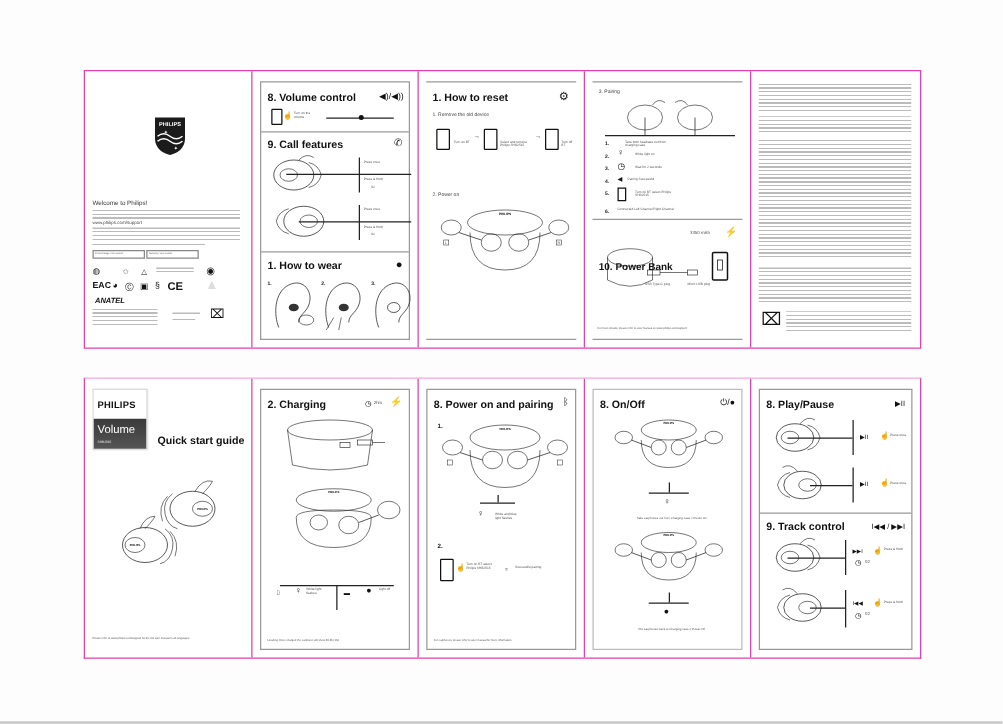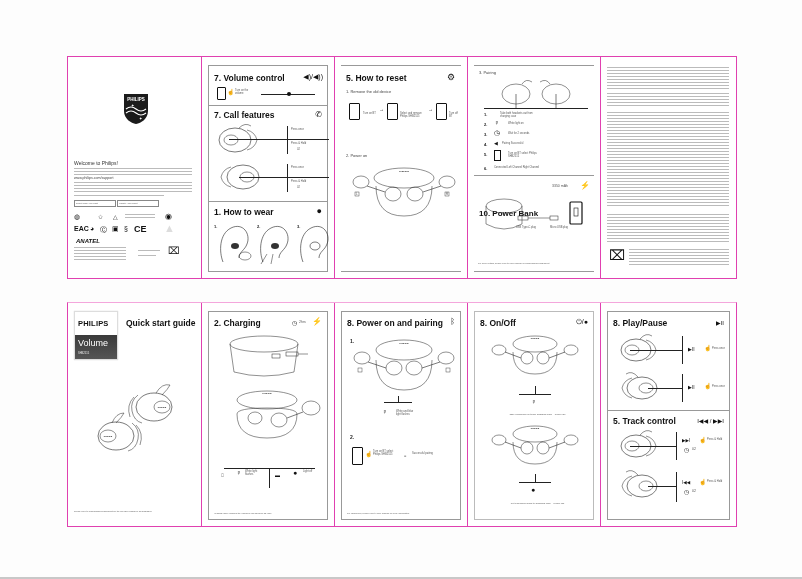--- a/index.html
+++ b/index.html
@@ -63,30 +63,30 @@
     <div class="ico" style="left:96px;top:165px;font-size:11px;color:#ddd;">▲</div>
     <div class="ico" style="left:8px;top:181px;font-size:6px;font-weight:bold;font-style:italic;">ANATEL</div>
     <div class="greytext" style="left:6px;top:190px;width:52px;height:14px;"></div>
     <div class="greytext" style="left:70px;top:193px;width:22px;height:2px;"></div>
     <div class="greytext" style="left:70px;top:198px;width:18px;height:2px;"></div>
     <div class="ico" style="left:100px;top:188px;font-size:10px;">⌧</div>
   </div>
 
   <div class="panel p2">
     <div class="box">
-      <div class="h" style="left:5px;top:7px;">7. Volume control</div>
+      <div class="h" style="left:5px;top:7px;">8. Volume control</div>
       <div class="ico" style="right:4px;top:7px;font-size:7px;">◀)/◀))</div>
       <div style="position:absolute;left:8px;top:21px;width:7px;height:11px;border:1px solid #111;border-radius:1px;"></div>
       <div class="ico" style="left:18px;top:22px;font-size:6px;">☝</div>
       <div class="tiny" style="left:26px;top:23px;width:18px;">Turn on the volume</div>
       <div class="line" style="left:52px;top:28px;width:54px;height:0.6px;"></div>
       <div style="position:absolute;left:78px;top:26px;width:4px;height:4px;background:#111;border-radius:50%;"></div>
       <div class="divider" style="top:39px;"></div>
 
-      <div class="h" style="left:5px;top:44px;">7. Call features</div>
+      <div class="h" style="left:5px;top:44px;">9. Call features</div>
       <div class="ico" style="right:5px;top:44px;font-size:8px;">✆</div>
 
       <svg style="left:8px;top:58px;" width="46" height="30" viewBox="0 0 46 30">
         <ellipse cx="18" cy="16" rx="16" ry="12" fill="none" stroke="#222" stroke-width="0.6"></ellipse>
         <ellipse cx="14" cy="16" rx="7" ry="5" fill="none" stroke="#222" stroke-width="0.5"></ellipse>
         <path d="M30 6 Q38 8 40 16 Q38 24 30 26" fill="none" stroke="#222" stroke-width="0.5"></path>
         <path d="M22 4 Q28 -2 34 2" fill="none" stroke="#222" stroke-width="0.5"></path>
       </svg>
       <div class="line" style="left:20px;top:73px;width:100px;height:0.6px;"></div>
       <div class="line" style="left:78px;top:60px;width:0.6px;height:28px;"></div>
@@ -123,21 +123,21 @@
       </svg>
       <svg style="left:88px;top:158px;" width="36" height="40" viewBox="0 0 36 40">
         <path d="M6 38 C2 28 2 10 14 4 C26 -2 34 10 30 20 C28 26 22 28 22 34" fill="none" stroke="#222" stroke-width="0.6"></path>
         <ellipse cx="18" cy="22" rx="5" ry="4" fill="none" stroke="#222" stroke-width="0.6"></ellipse>
       </svg>
     </div>
   </div>
 
   <div class="panel p3">
     <div class="box" style="border-left:none;border-right:none;border-bottom-color:#999;">
-      <div class="h" style="left:5px;top:7px;">5. How to reset</div>
+      <div class="h" style="left:5px;top:7px;">1. How to reset</div>
       <div class="ico" style="right:6px;top:6px;font-size:9px;">⚙</div>
       <div class="small" style="left:5px;top:24px;font-size:4px;">1. Remove the old device</div>
       <div style="position:absolute;left:8px;top:37px;width:9px;height:15px;border:1.2px solid #111;border-radius:1px;"></div>
       <div class="tiny" style="left:22px;top:46px;width:14px;">Turn on BT</div>
       <div class="ico" style="left:38px;top:40px;font-size:5px;">→</div>
       <div style="position:absolute;left:46px;top:37px;width:9px;height:15px;border:1.2px solid #111;border-radius:1px;"></div>
       <div class="tiny" style="left:59px;top:46px;width:26px;">Select and remove Philips SHB2515</div>
       <div class="ico" style="left:87px;top:40px;font-size:5px;">→</div>
       <div style="position:absolute;left:95px;top:37px;width:9px;height:15px;border:1.2px solid #111;border-radius:1px;"></div>
       <div class="tiny" style="left:108px;top:46px;width:12px;">Turn off BT</div>
@@ -219,21 +219,21 @@
 
 <div class="sheet bottom">
 
   <div class="panel p1">
     <div style="position:absolute;left:6px;top:8px;width:42px;height:47px;border:1px solid #ddd;background:#fff;box-shadow:0 0 1px #ccc;">
       <div style="position:absolute;left:3px;top:7px;font-size:7.5px;font-weight:bold;letter-spacing:0.2px;color:#111;">PHILIPS</div>
       <div style="position:absolute;left:0;right:0;top:23px;height:24px;background:linear-gradient(#3a3a3a,#555);"></div>
       <div style="position:absolute;left:3px;top:26px;font-size:9px;color:#fff;">Volume</div>
       <div style="position:absolute;left:3px;top:40px;font-size:2.6px;color:#eee;">SHB2515</div>
     </div>
-    <div class="h" style="left:58px;top:15px;font-size:8.5px;">Quick start guide</div>
+    <div class="h" style="left:58px;top:44px;font-size:8.5px;">Quick start guide</div>
     <svg style="left:18px;top:78px;" width="100" height="75" viewBox="0 0 100 75">
       <ellipse cx="68" cy="26" rx="18" ry="14" fill="none" stroke="#222" stroke-width="0.6"></ellipse>
       <path d="M52 14 Q44 20 46 30 Q48 40 56 42" fill="none" stroke="#222" stroke-width="0.5"></path>
       <path d="M48 16 Q40 24 44 36" fill="none" stroke="#222" stroke-width="0.5"></path>
       <ellipse cx="76" cy="26" rx="8" ry="6" fill="none" stroke="#222" stroke-width="0.5"></ellipse>
       <path d="M70 12 Q76 2 84 4 Q82 8 76 14" fill="none" stroke="#222" stroke-width="0.5"></path>
       <ellipse cx="30" cy="55" rx="18" ry="14" fill="none" stroke="#222" stroke-width="0.6"></ellipse>
       <path d="M46 42 Q54 48 52 58 Q50 68 42 70" fill="none" stroke="#222" stroke-width="0.5"></path>
       <path d="M50 44 Q58 52 54 64" fill="none" stroke="#222" stroke-width="0.5"></path>
       <ellipse cx="22" cy="55" rx="8" ry="6" fill="none" stroke="#222" stroke-width="0.5"></ellipse>
@@ -368,21 +368,21 @@
         <path d="M14 6 Q6 8 4 16 Q6 24 14 26" fill="none" stroke="#222" stroke-width="0.5"></path>
         <path d="M20 5 Q14 -2 8 2" fill="none" stroke="#222" stroke-width="0.5"></path>
       </svg>
       <div class="line" style="left:40px;top:76px;width:34px;height:0.6px;"></div>
       <div class="line" style="left:74px;top:62px;width:0.6px;height:28px;"></div>
       <div class="ico" style="left:80px;top:72px;font-size:5px;">▶II</div>
       <div class="ico" style="left:96px;top:70px;font-size:6px;">☝</div>
       <div class="tiny" style="left:104px;top:73px;width:14px;">Press once</div>
       <div class="divider" style="top:98px;"></div>
 
-      <div class="h" style="left:5px;top:104px;">5. Track control</div>
+      <div class="h" style="left:5px;top:104px;">9. Track control</div>
       <div class="ico" style="right:5px;top:105px;font-size:6px;">I◀◀ / ▶▶I</div>
       <svg style="left:10px;top:118px;" width="42" height="30" viewBox="0 0 42 30">
         <ellipse cx="18" cy="16" rx="15" ry="11" fill="none" stroke="#222" stroke-width="0.6"></ellipse>
         <ellipse cx="14" cy="16" rx="7" ry="5" fill="none" stroke="#222" stroke-width="0.5"></ellipse>
         <path d="M28 6 Q36 8 38 16 Q36 24 28 26" fill="none" stroke="#222" stroke-width="0.5"></path>
         <path d="M22 5 Q28 -2 34 2" fill="none" stroke="#222" stroke-width="0.5"></path>
       </svg>
       <div class="line" style="left:22px;top:134px;width:46px;height:0.6px;"></div>
       <div class="line" style="left:68px;top:120px;width:0.6px;height:28px;"></div>
       <div class="ico" style="left:74px;top:126px;font-size:4.5px;">▶▶I</div>

